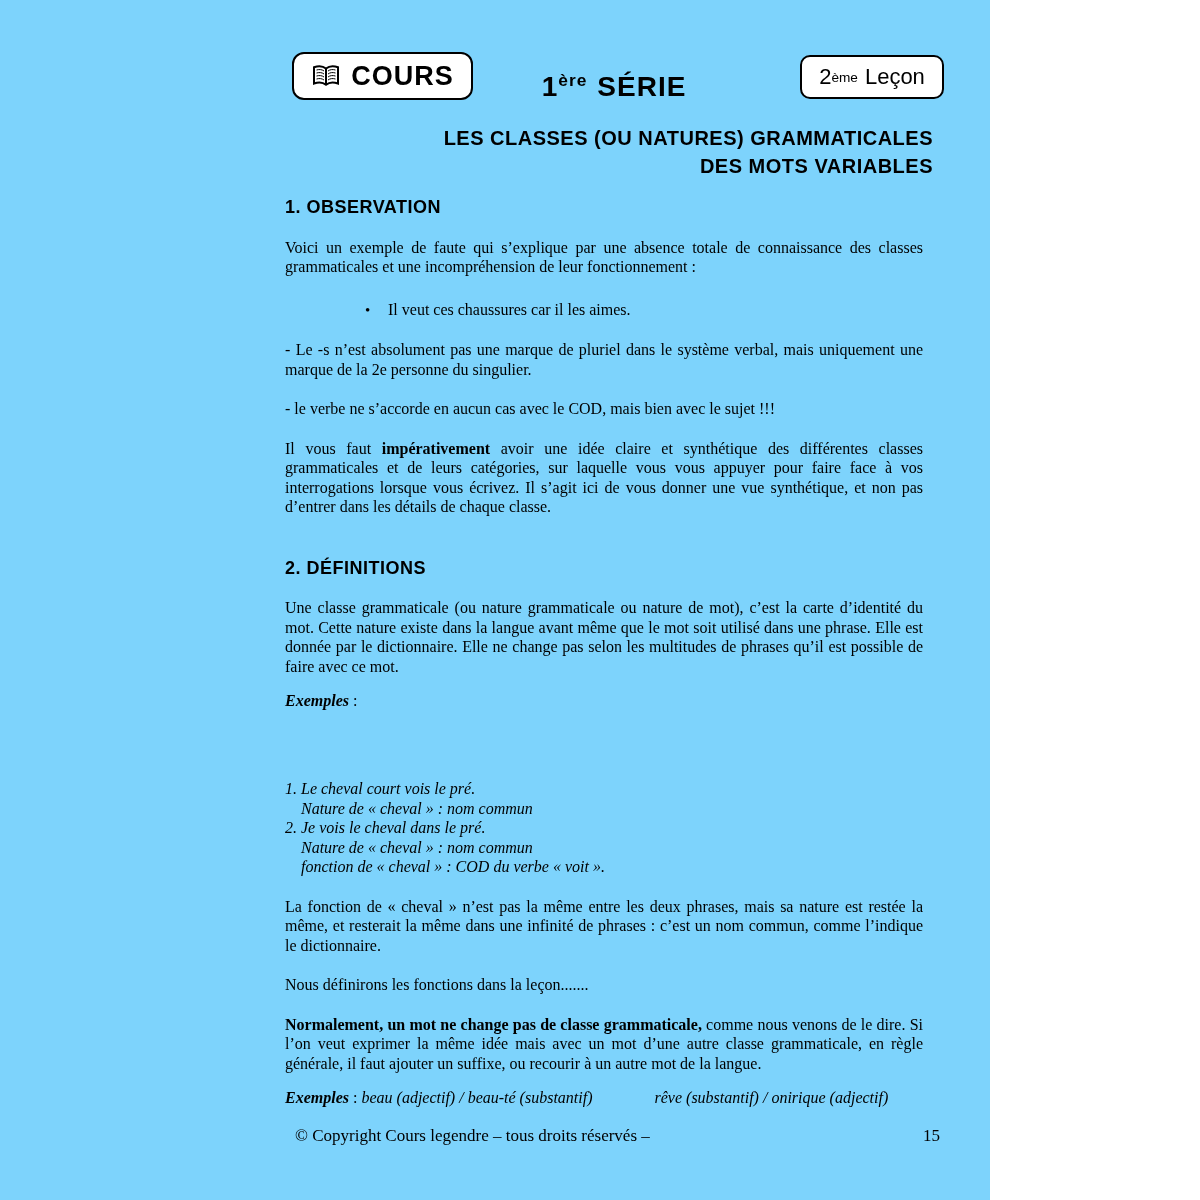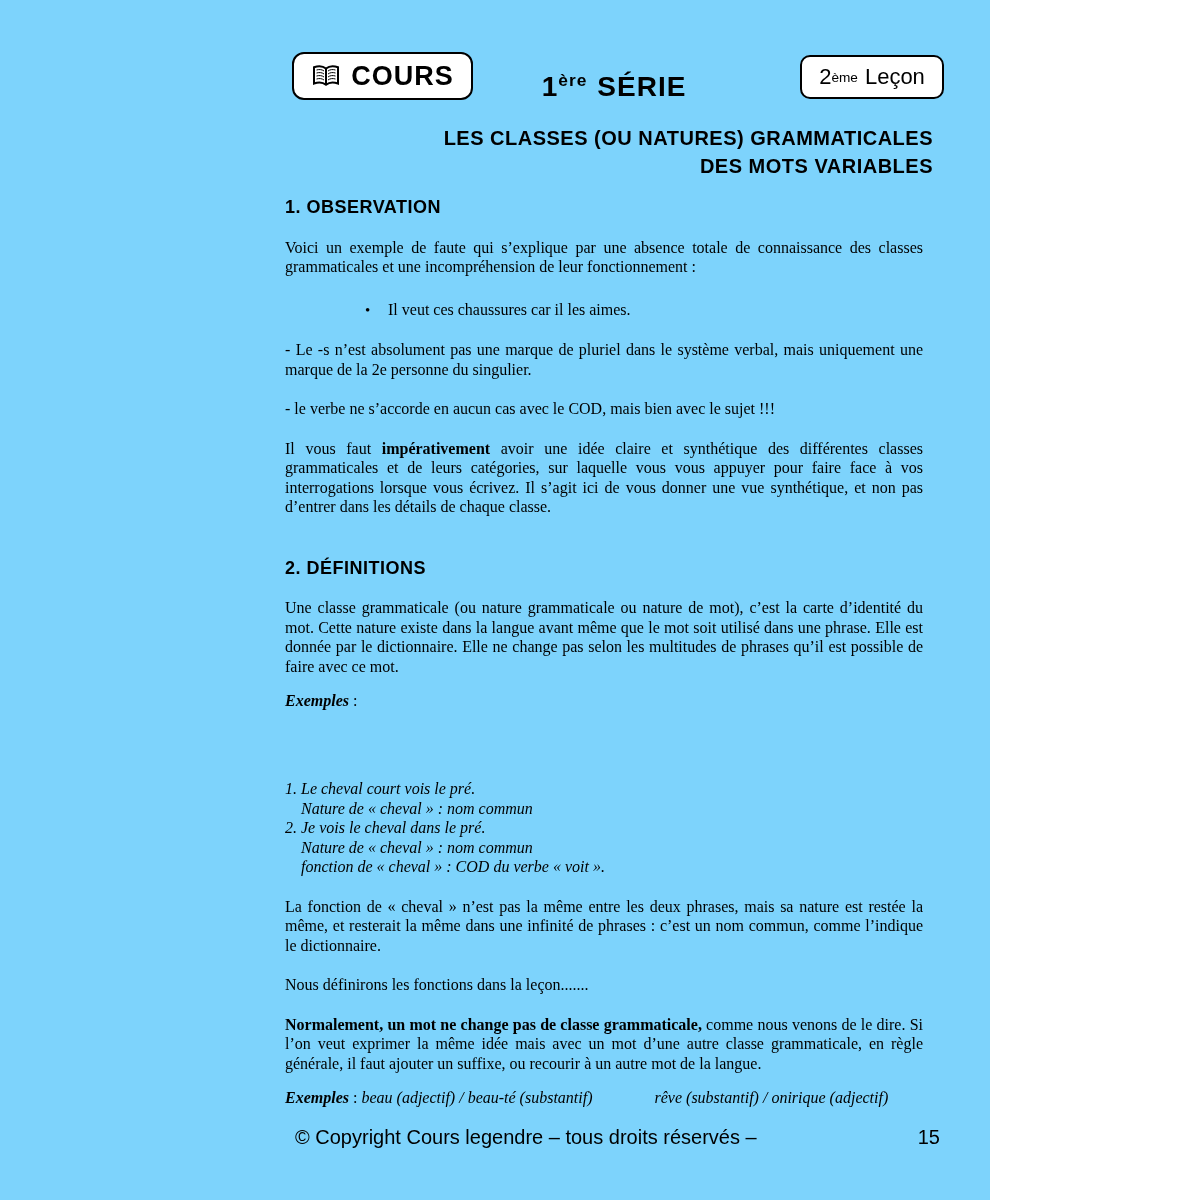--- a/index.html
+++ b/index.html
@@ -121,22 +121,22 @@
   .final-ex .colon { font-style: normal; }
   .final-right { margin-left: 62px; }
   
   .footer {
     position: absolute;
     left: 295px; top: 1126px;
     width: 645px;
     display: flex;
     justify-content: space-between;
     align-items: baseline;
-    font-family: Liberation Sans, sans-serif;
-    font-size: 20px;
+    font-family: Liberation Serif, serif;
+    font-size: 17px;
   }
 </style>
 </head>
 <body>
 
 <div class="page">
 
   <div class="btn btn-cours">
     <span class="book">
       <svg width="30" height="24" viewBox="0 0 30 24">

